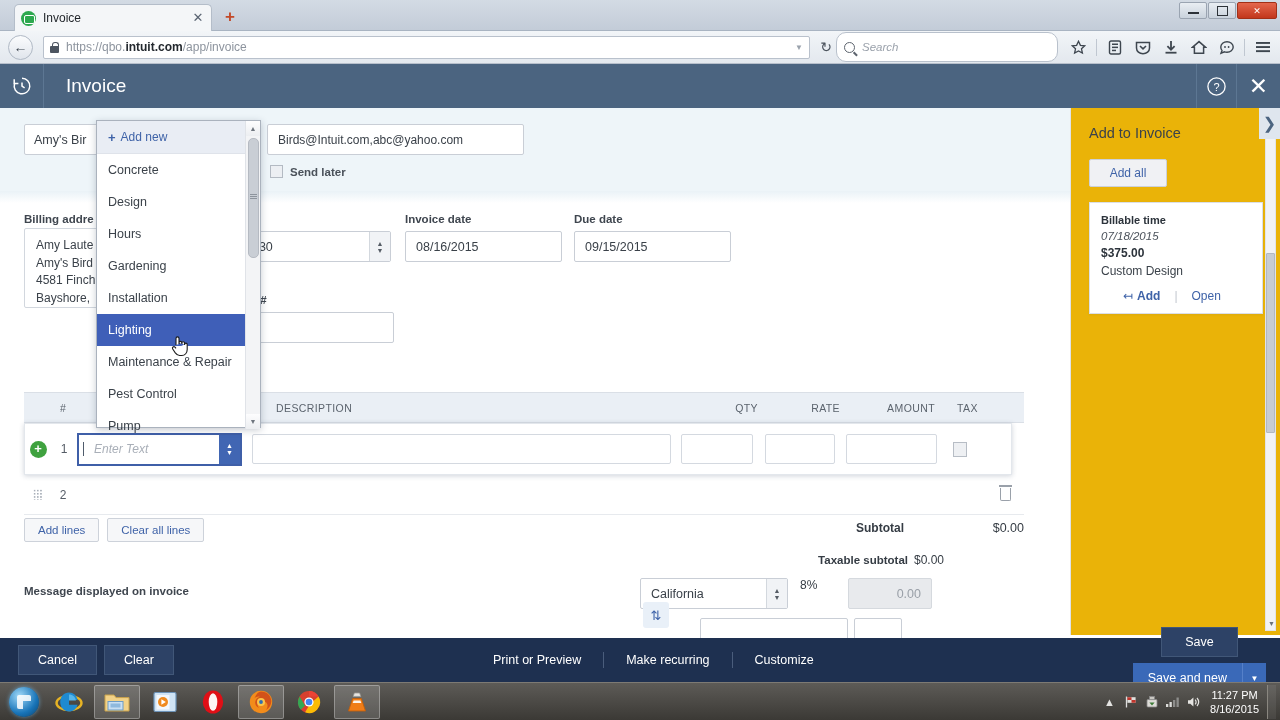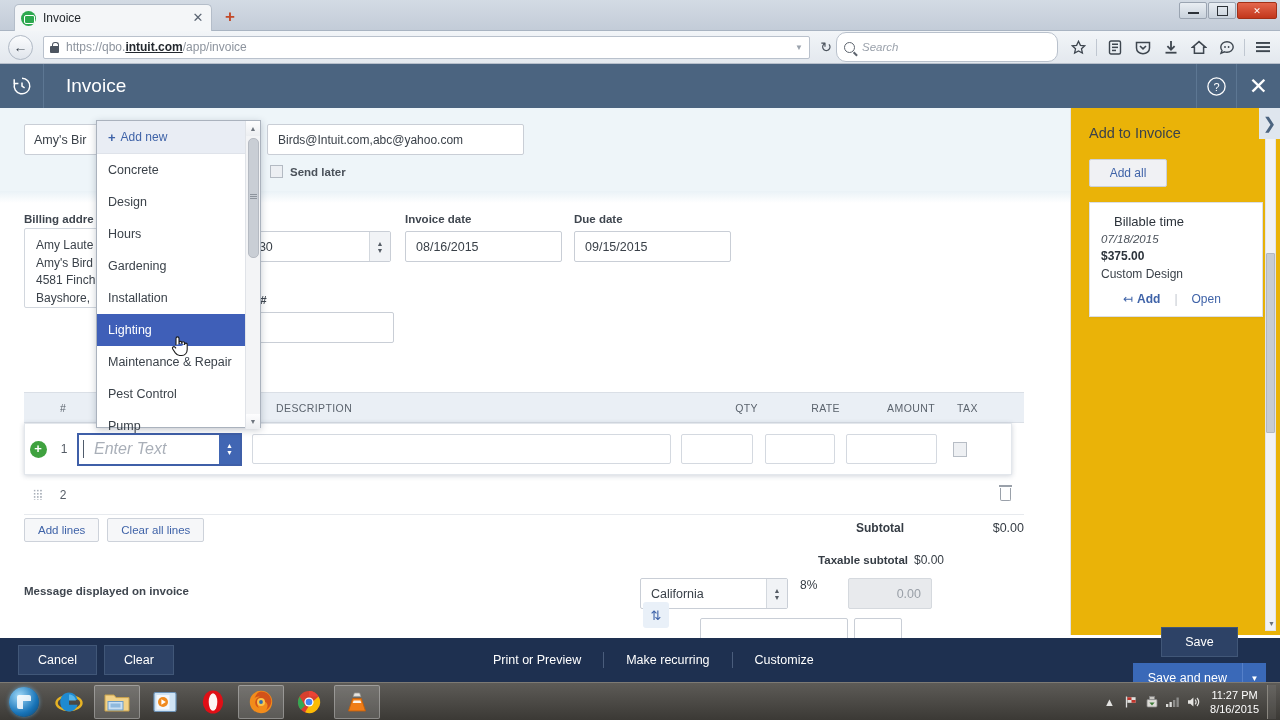--- a/index.html
+++ b/index.html
@@ -81,21 +81,21 @@
   }
   .lock:after {
     content: ""; position: absolute; left: 0; bottom: 0; width: 9px; height: 7px;
     background: #4d5560; border-radius: 1px;
   }
   .lock:before {
     content: ""; position: absolute; left: 2px; top: 0; width: 5px; height: 6px;
     border: 1.5px solid #4d5560; border-bottom: none; border-radius: 3px 3px 0 0;
   }
   .url { font-size: 12px; color: #8d949e; white-space: nowrap; }
-  .url b { color: #23282e; font-weight: bold; text-decoration: underline; }
+  .url b { color: #23282e; font-weight: bold; }
   .urlcaret { margin-left: auto; color: #9aa2ac; font-size: 8px; }
   .reload { width: 20px; text-align: center; color: #4a525c; font-size: 14px; }
   .searchbox {
     width: 222px; height: 23px; margin-right: 7px;
     background: #fff; border: 1px solid #b9c1cc; border-radius: 10px;
     display: flex; align-items: center; padding: 14px 7px;
   }
   .mag {
     width: 11px; height: 11px; border: 1.6px solid #5d646e; border-radius: 50%;
     position: relative; margin-right: 7px; flex: 0 0 auto;
@@ -249,21 +249,21 @@
     position: absolute; left: 24px; top: 423px; width: 988px; height: 52px;
     background: #fff; box-shadow: 0 1px 5px rgba(40,60,90,.22);
     border: 1px solid #e3e7ec;
     display: flex; align-items: center; z-index: 9;
   }
   .ar-prodbox {
     width: 165px; height: 33px; border: 2px solid #3f5fa8; background: #fff;
     display: flex; align-items: center; position: relative;
   }
   .ar-prodbox .ph {
-    font-size: 16px; color: #a9afb8; font-style: italic; padding-left: 10px;
+    font-size: 12px; color: #a9afb8; font-style: italic; padding-left: 10px;
     border-left: 1px solid #4f5b6b; margin-left: 4px;
   }
   .ar-spin {
     position: absolute; right: 0; top: 0; width: 21px; height: 100%;
     background: #4166b3; color: #fff; display: flex; flex-direction: column;
     align-items: center; justify-content: center; font-size: 7px; line-height: 7px;
   }
 
   .tax-chk {
     width: 14px; height: 15px; border: 1px solid #b7bdc5; background: #eef0f3;
@@ -384,21 +384,21 @@
     margin: 18px 0 0 18px; width: 78px; height: 28px;
     background: #f0f1f4; border: 1px solid #ccd1da; border-radius: 2px;
     color: #3f63a8; font-size: 12px; display: flex; align-items: center;
     justify-content: center;
   }
   .sp-card {
     margin: 15px 0 0 18px; width: 174px; background: #fff;
     border: 1px solid #dbdfe6; box-shadow: 0 1px 2px rgba(40,60,90,.07);
     padding: 11px 0 10px 11px;
   }
-  .sp-card .t { font-size: 13px; font-weight: normal; color: #2c333b; margin-left: 13px; }
+  .sp-card .t { font-size: 11px; font-weight: bold; color: #2c333b; }
   .sp-card .d { font-size: 11.5px; color: #4a515a; font-style: italic;
                 margin-top: 4px; }
   .sp-card .a { font-size: 12px; font-weight: bold; color: #2c333b; margin-top: 4px; }
   .sp-card .s { font-size: 12px; color: #3b424a; margin-top: 4px; }
   .sp-card .acts {
     display: flex; align-items: center; margin-top: 11px;
     font-size: 12px; color: #3f63a8; padding-left: 22px;
   }
   .sp-card .acts b { font-weight: bold; }
   .sp-card .acts .bar { color: #c3c8d0; padding: 0 14px; }

